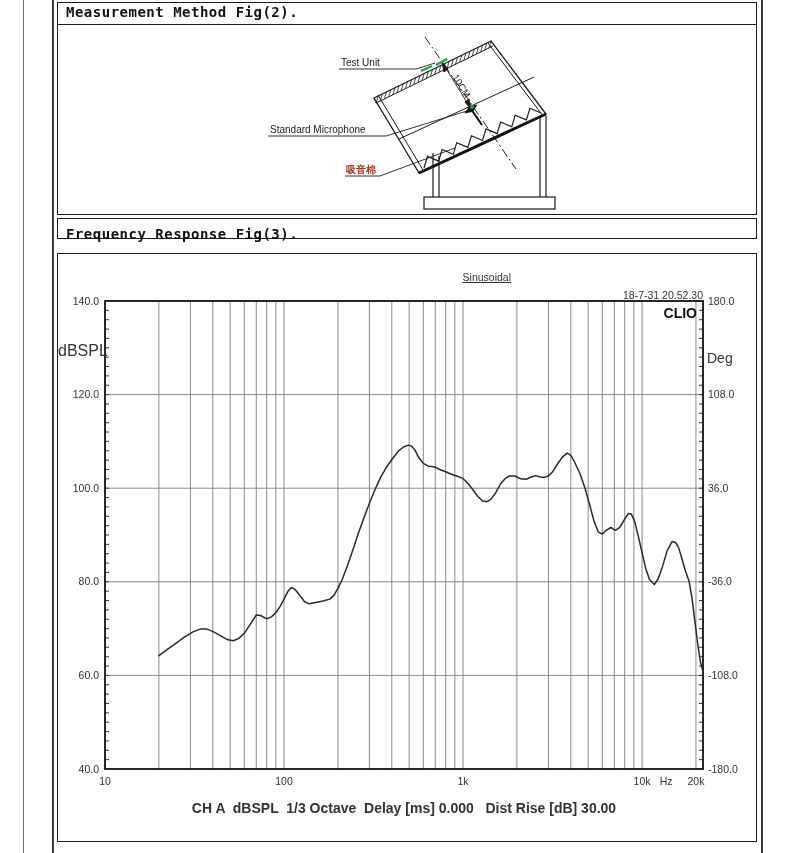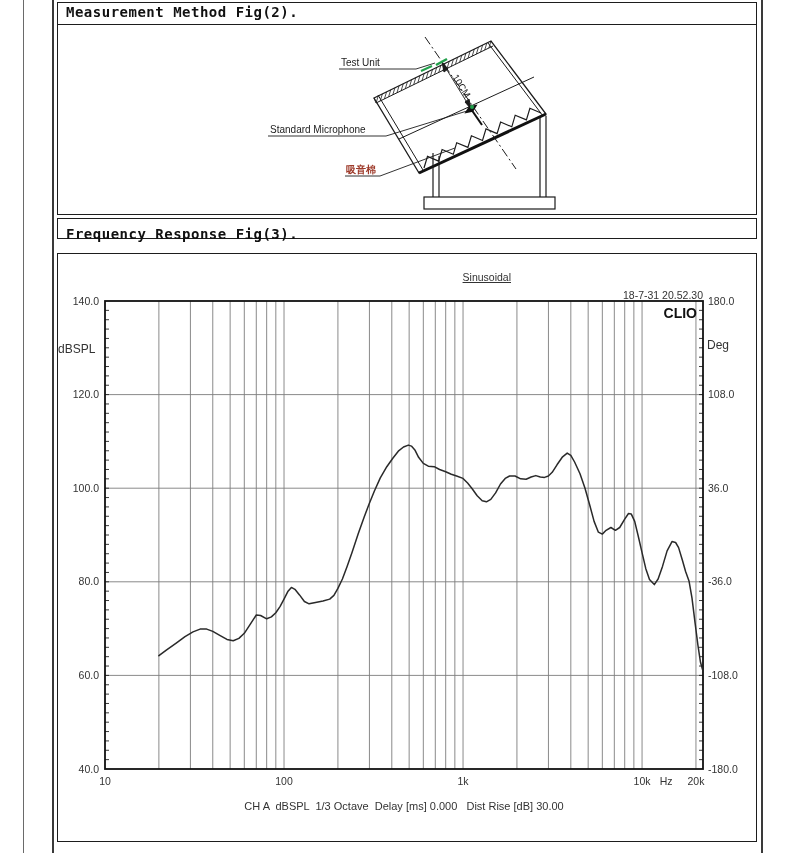--- a/index.html
+++ b/index.html
@@ -257,16 +257,16 @@
       <text x="226.01811239510042" y="531" text-anchor="middle" font-size="10.5" fill="#333">100</text>
       <text x="405.03622479020083" y="531" text-anchor="middle" font-size="10.5" fill="#333">1k</text>
       <text x="584.0543371853013" y="531" text-anchor="middle" font-size="10.5" fill="#333">10k</text>
       <text x="637.9441587833724" y="531" text-anchor="middle" font-size="10.5" fill="#333">20k</text>
       <text x="608.0543371853013" y="531" text-anchor="middle" font-size="10.5" fill="#333">Hz</text>
     </svg>
 
   <div class="chart-text" style="left:243px;top:17px;width:210px;text-align:right;text-decoration:underline;">Sinusoidal</div>
   <div class="chart-text" style="left:500px;top:17px;width:145px;text-align:right;margin-top:18px;">18-7-31 20.52.30</div>
   <div class="chart-text brand" style="left:540px;top:51px;width:99px;text-align:right;">CLIO</div>
-  <div class="chart-text" style="left:0px;top:88px;width:41px;text-align:left;font-size:12px;">dBSPL</div>
-  <div class="chart-text" style="left:649px;top:84px;font-size:12px;">Deg</div>
-  <div class="chart-text footer-text" style="left:47px;top:546px;width:598px;font-size:11px;">CH A  dBSPL  1/3 Octave  Delay [ms] 0.000   Dist Rise [dB] 30.00</div>
+  <div class="chart-text" style="left:0px;top:88px;width:41px;text-align:right;font-size:16px;">dBSPL</div>
+  <div class="chart-text" style="left:649px;top:96px;font-size:14px;">Deg</div>
+  <div class="chart-text footer-text" style="left:47px;top:546px;width:598px;font-size:14px;font-weight:bold;">CH A  dBSPL  1/3 Octave  Delay [ms] 0.000   Dist Rise [dB] 30.00</div>
 </div>
 
 </body></html>

